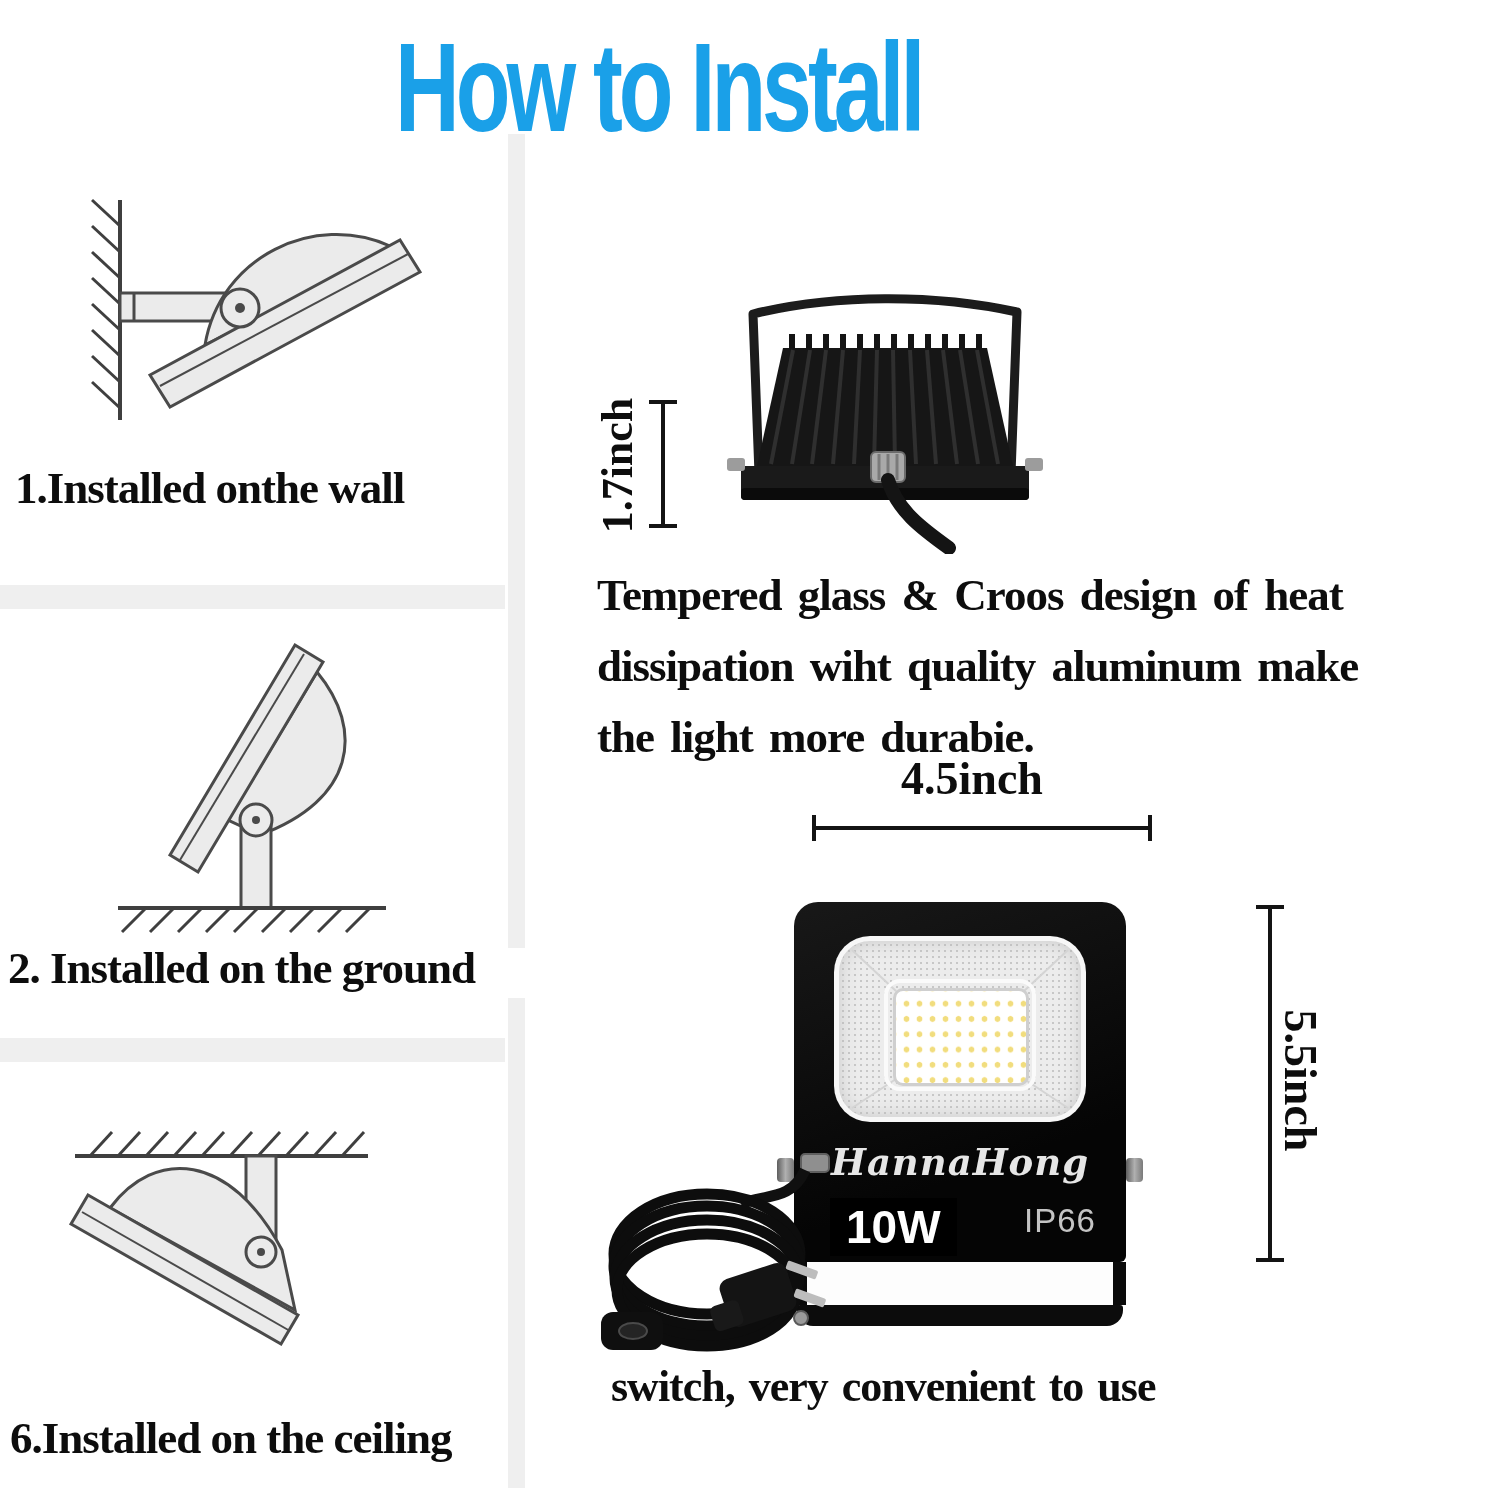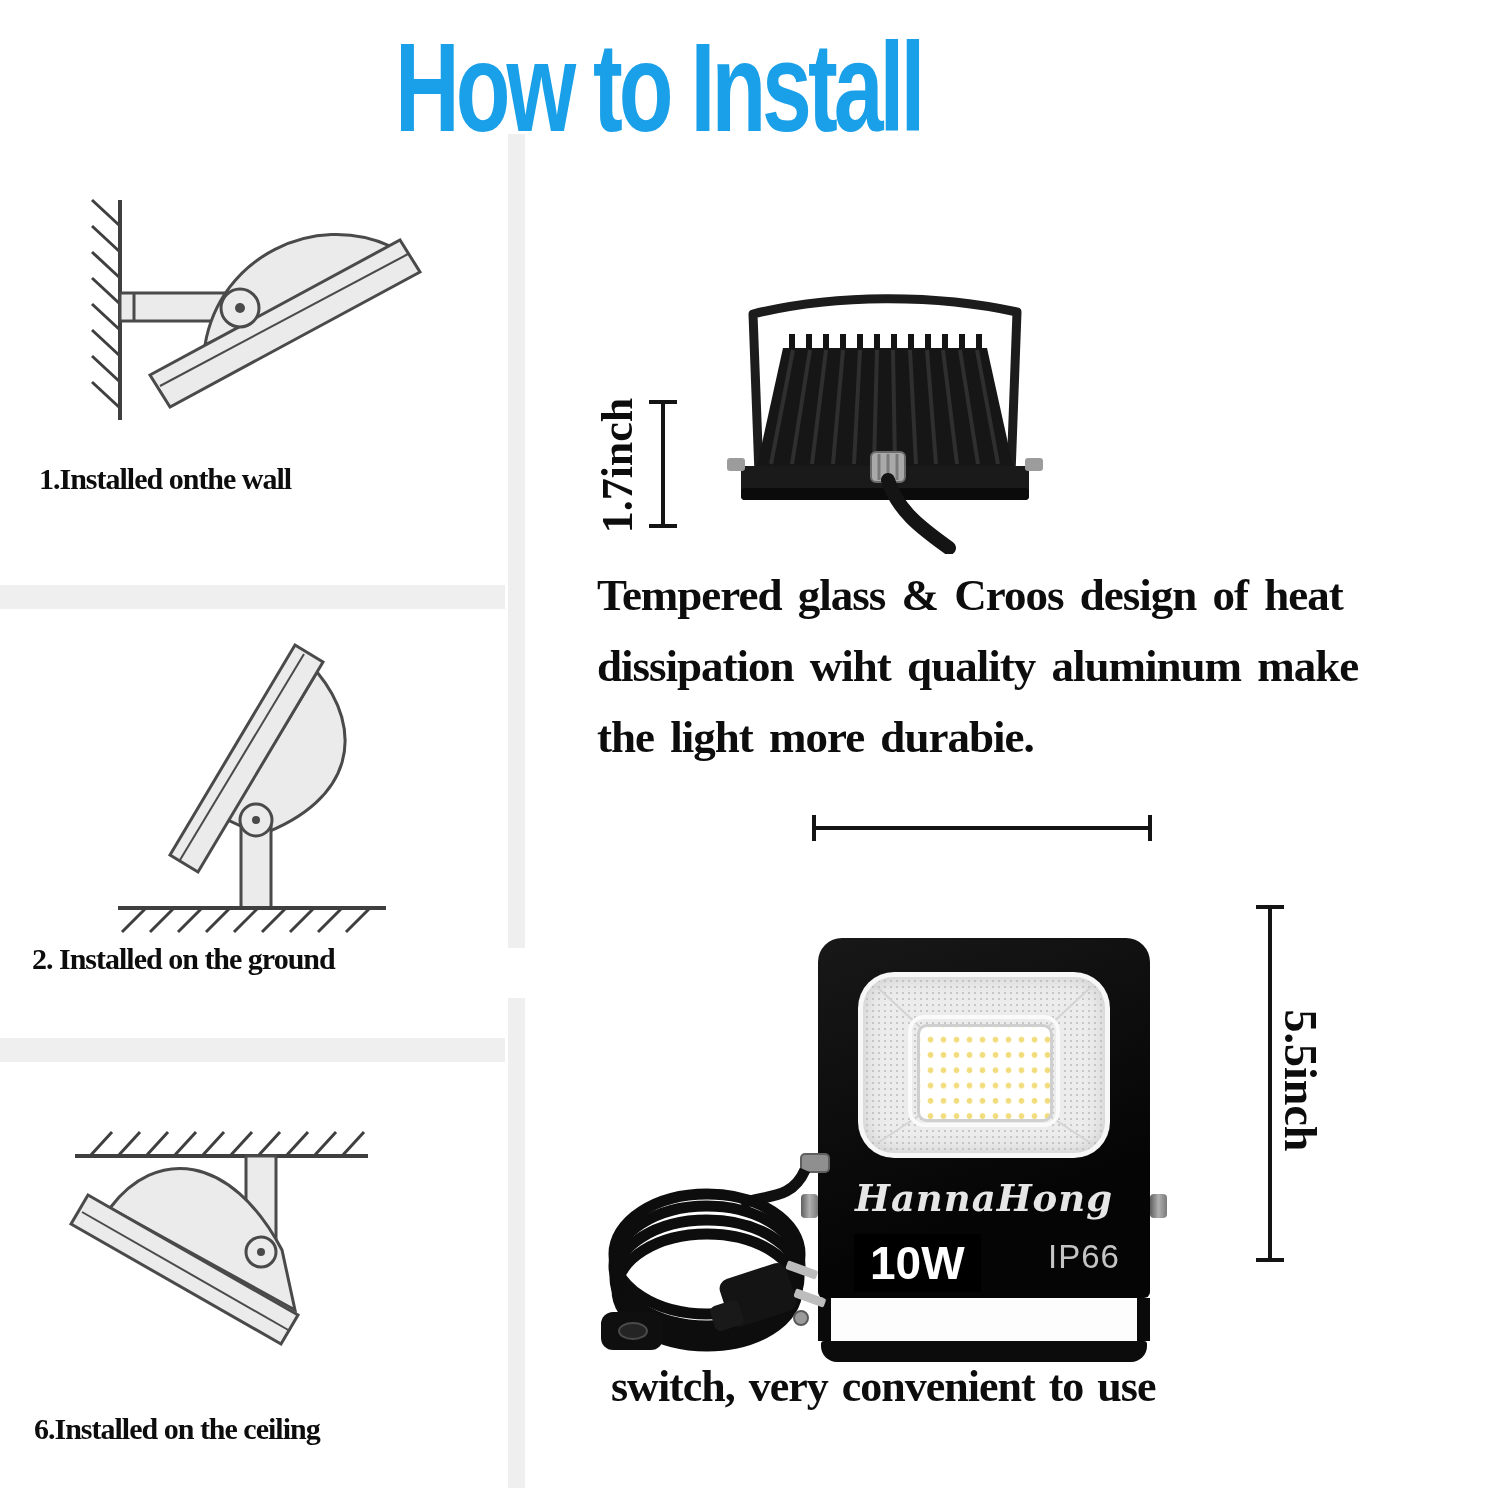--- a/index.html
+++ b/index.html
@@ -11,39 +11,39 @@
   .title{left:395px;top:16px;font-family:"Liberation Sans",sans-serif;font-weight:bold;
          font-size:112px;letter-spacing:-5px;color:#1aa0e8;white-space:nowrap;
          transform:scale(0.8,1.12);transform-origin:left top;}
 
   
   .vstrip{left:508px;top:134px;width:17px;height:1354px;background:#efefef;}
   .hband{left:0;width:505px;height:24px;background:#efefef;}
   .notch{left:500px;top:948px;width:46px;height:50px;background:#ffffff;}
 
   
-  .cap{font-weight:bold;font-size:30px;letter-spacing:-1px;white-space:nowrap;color:#0d0d0d;margin-left:24px;}
+  .cap{font-weight:bold;font-size:45px;letter-spacing:-1px;white-space:nowrap;color:#0d0d0d;}
 
   
   .para{font-weight:bold;font-size:45px;line-height:71px;letter-spacing:-1px;word-spacing:6px;
         white-space:nowrap;color:#0d0d0d;}
   .para2{font-weight:bold;font-size:44px;line-height:50px;letter-spacing:-1px;word-spacing:4px;
          white-space:nowrap;color:#0d0d0d;}
 
   
   .vdim{width:4px;background:#141414;}
   .vdim::before,.vdim::after{content:"";position:absolute;left:-12px;width:28px;height:4px;background:#141414;}
   .vdim::before{top:0}.vdim::after{bottom:0}
   .hdim{height:4px;background:#141414;}
   .hdim::before,.hdim::after{content:"";position:absolute;top:-11px;width:4px;height:26px;background:#141414;}
   .hdim::before{left:0}.hdim::after{right:0}
   .dimtext{font-weight:bold;font-size:44px;text-align:center;white-space:nowrap;color:#0d0d0d;}
 
   
-  .front{left:818px;top:902px;width:332px;height:424px;margin-top:36px;}
+  .front{left:794px;top:902px;width:332px;height:424px;}
   .front-body{position:absolute;left:0;top:0;width:332px;height:360px;
               background:linear-gradient(160deg,#181818,#050505 70%);
               border-radius:24px 24px 6px 6px;}
   .reflector{position:absolute;left:40px;top:34px;width:252px;height:186px;border-radius:36px;
              background-color:#ececec;
              background-image:radial-gradient(#c7c7c7 1px,rgba(0,0,0,0) 1.5px);
              background-size:6px 6px;
              box-shadow:inset 0 0 0 5px #f7f7f7, inset 0 0 22px #b5b5b5;}
   .led{position:absolute;left:99px;top:86px;width:130px;height:92px;background-color:#ffffff;
        border:3px solid #cfcfcf;border-radius:10px;
@@ -188,20 +188,21 @@
 
   <div class="abs vdim" style="left:661px;top:400px;height:128px;"></div>
   <div class="abs dimtext" style="left:527px;top:440px;width:180px;transform:rotate(-90deg);">1.7inch</div>
 
   <div class="abs para" style="left:597px;top:560px;">
     <div>Tempered glass &amp; Croos design of heat</div>
     <div>dissipation wiht quality aluminum make</div>
     <div>the light more durabie.</div>
   </div>
 
+  <div class="abs dimtext" style="left:862px;top:752px;width:220px;font-size:46px;">4.5inch</div>
   <div class="abs hdim" style="left:812px;top:826px;width:340px;"></div>
 
   <div class="abs front">
     <div class="front-body"></div>
     <div class="reflector">
       <svg width="252" height="186" viewBox="0 0 252 186" style="position:absolute;left:0;top:0;">
         <g stroke="#d4d4d4" stroke-width="2">
           <line x1="18" y1="14" x2="62" y2="55"></line>
             <line x1="234" y1="14" x2="190" y2="55"></line>
           <line x1="18" y1="172" x2="62" y2="143"></line>

